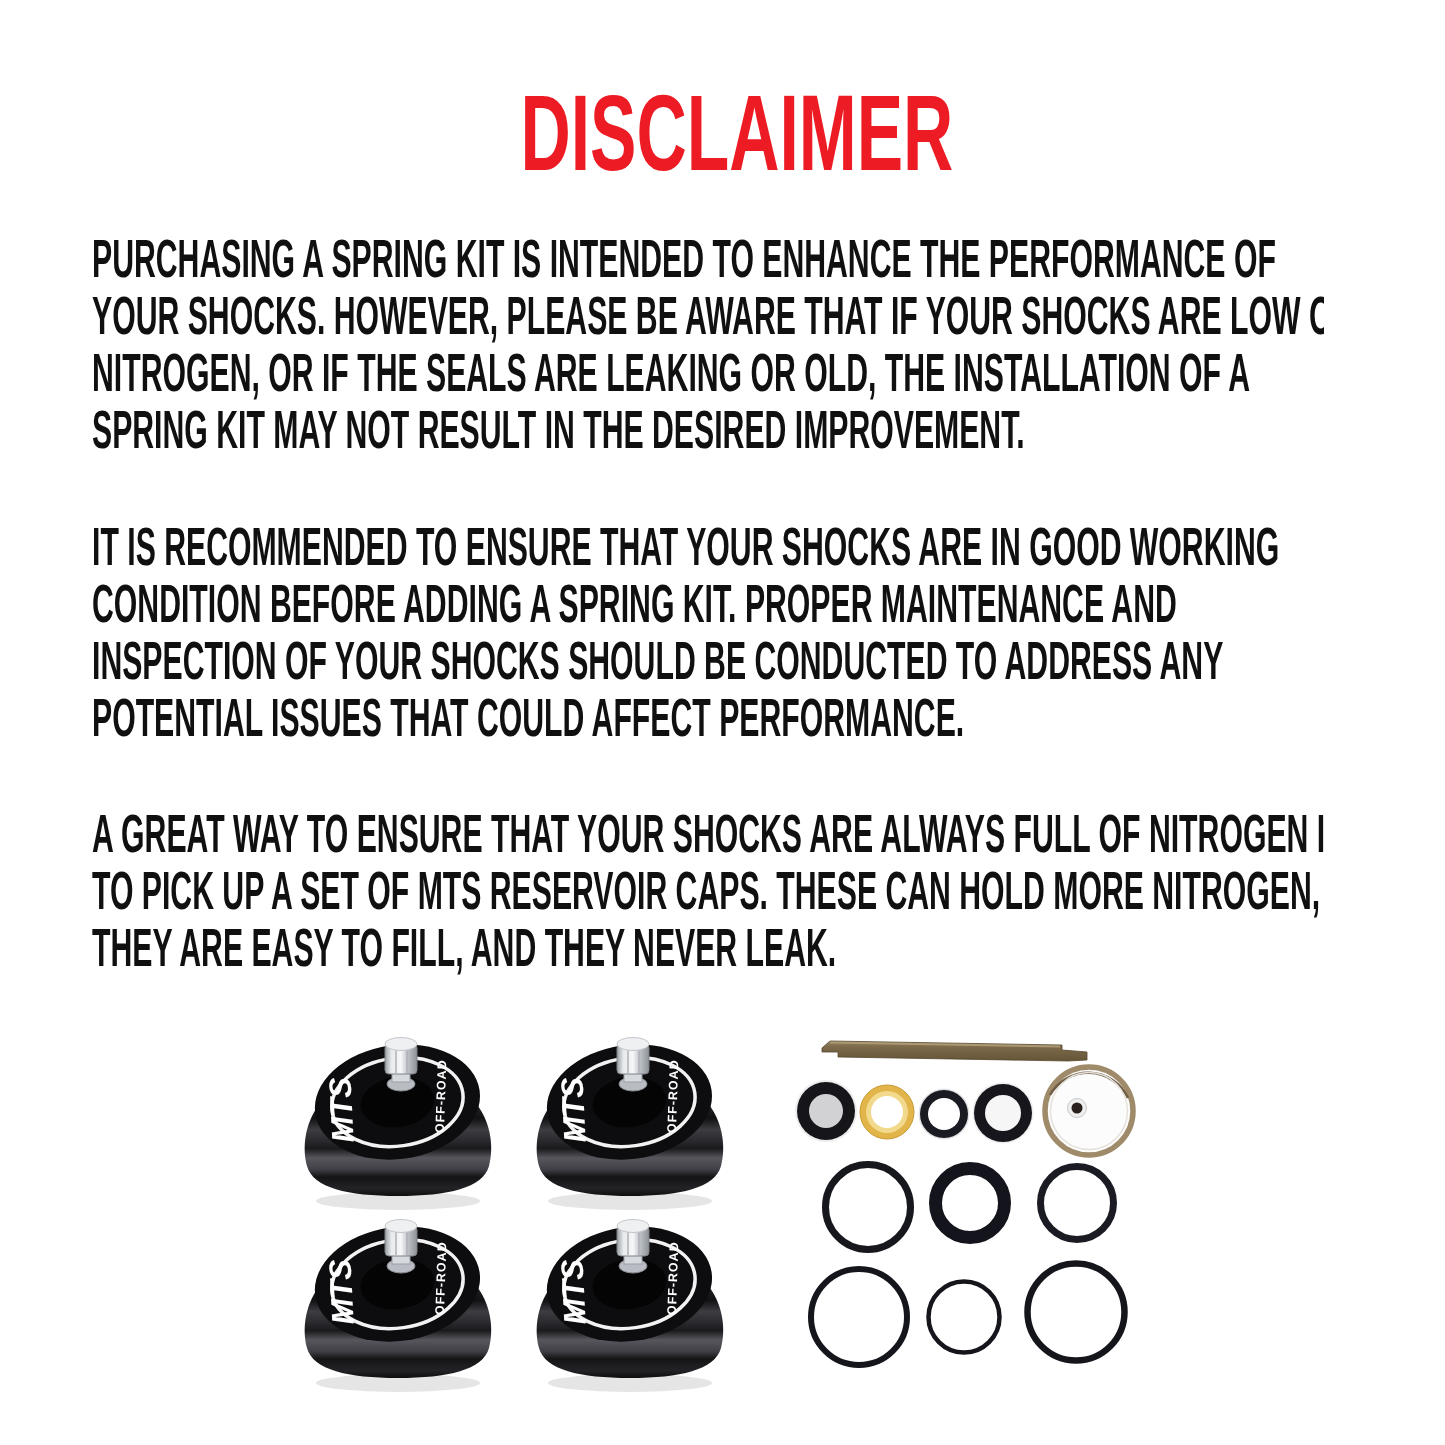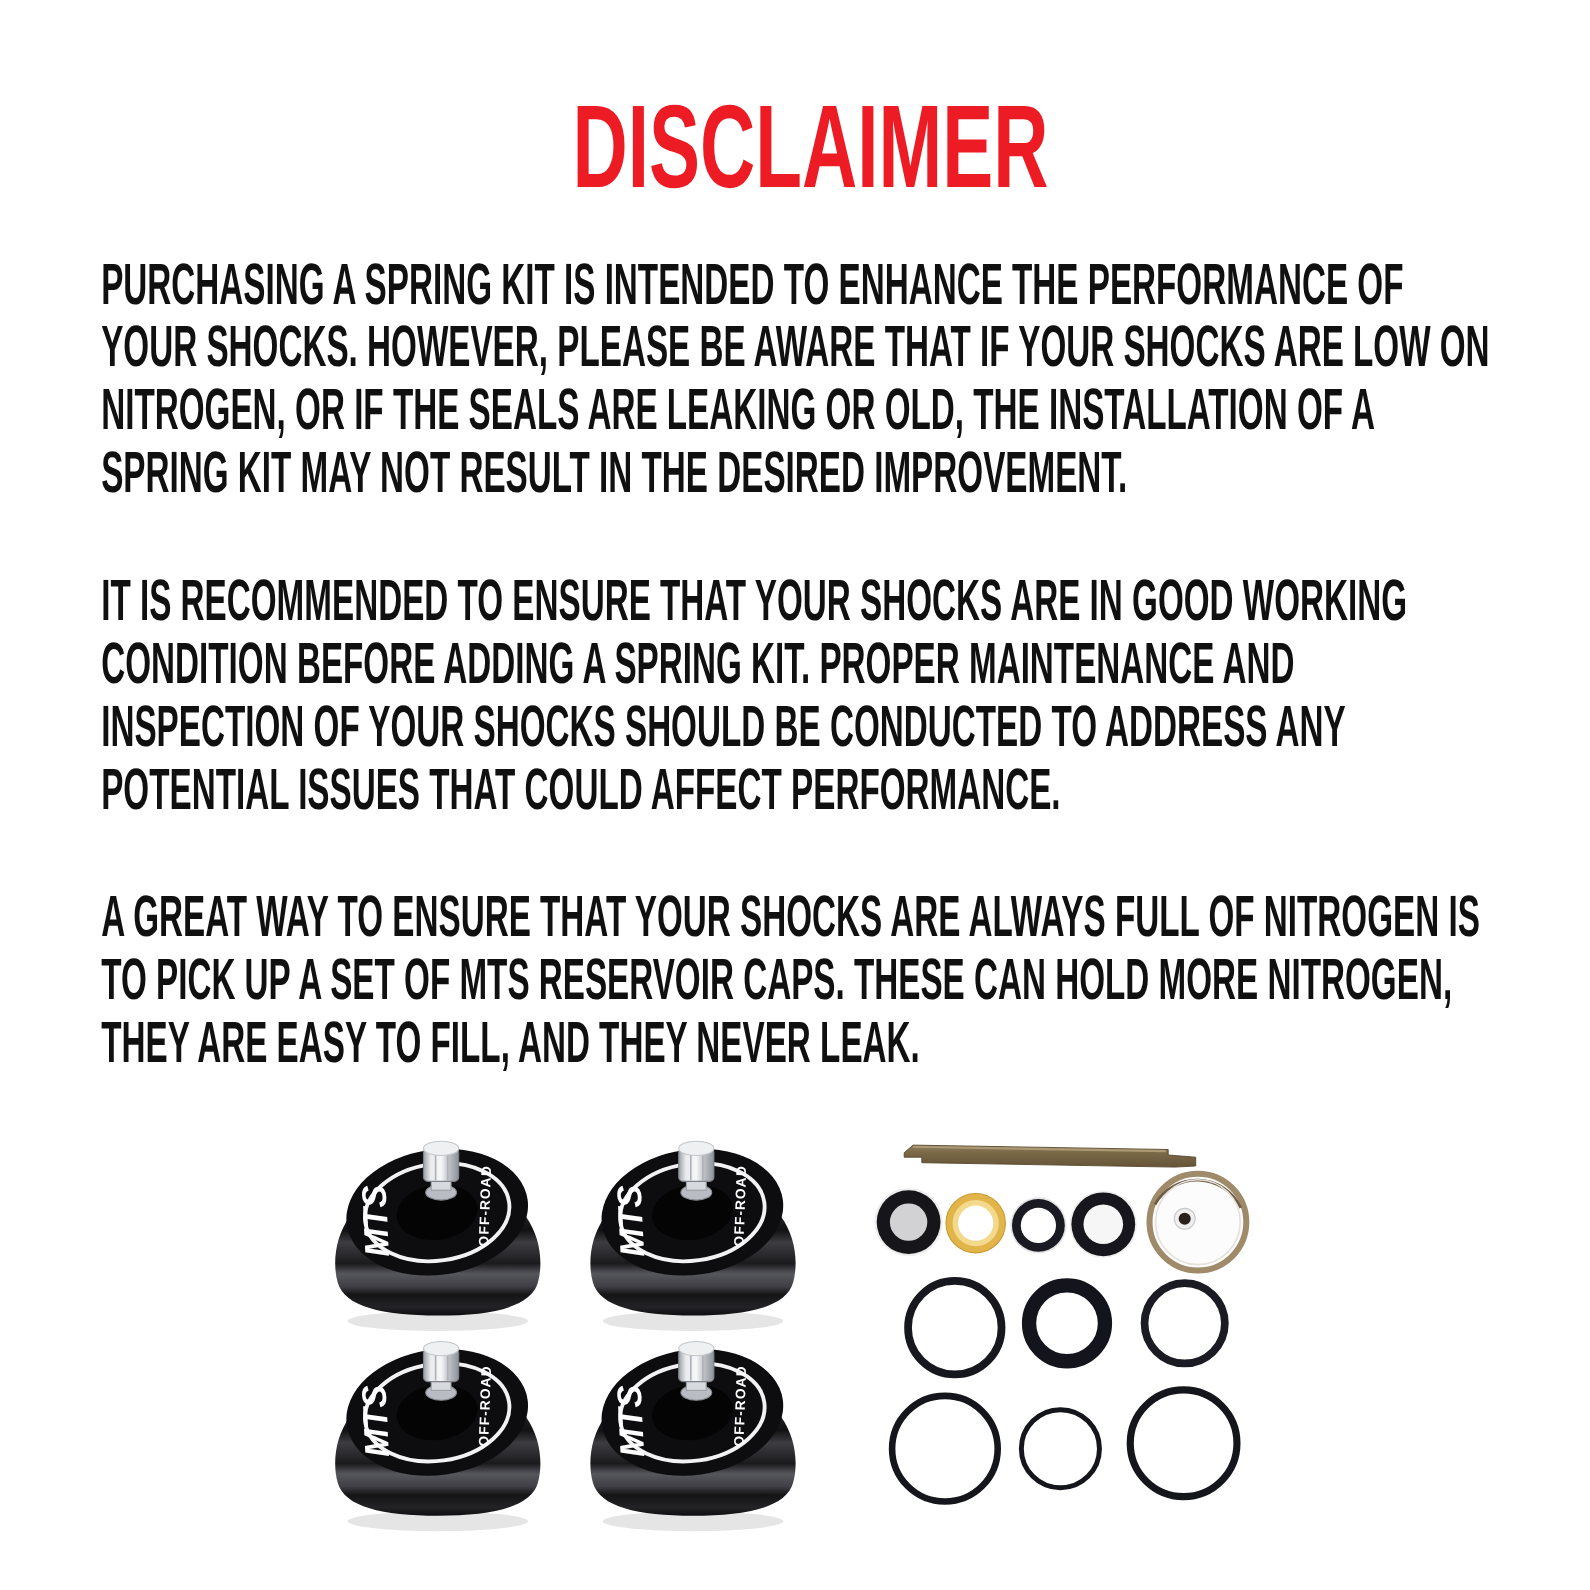--- a/index.html
+++ b/index.html
@@ -1,18 +1,18 @@
 <!DOCTYPE html>
 <html><head>
 <meta charset="utf-8">
 <style>
   html,body{margin:0;padding:0;background:#ffffff;}
   .page{
     position:relative;width:1324px;height:1445px;background:#ffffff;
-    overflow:hidden;font-family:"Liberation Sans",sans-serif;padding-left:35px;
+    overflow:hidden;font-family:"Liberation Sans",sans-serif;
   }
   .title{
     position:absolute;top:80px;left:14px;width:1445px;text-align:center;
     font-weight:700;font-size:107px;line-height:107px;color:#ed1c24;
     white-space:nowrap;
   }
   .title .squeeze{
     display:inline-block;transform:scaleX(0.65);transform-origin:50% 50%;
   }
   .para{

